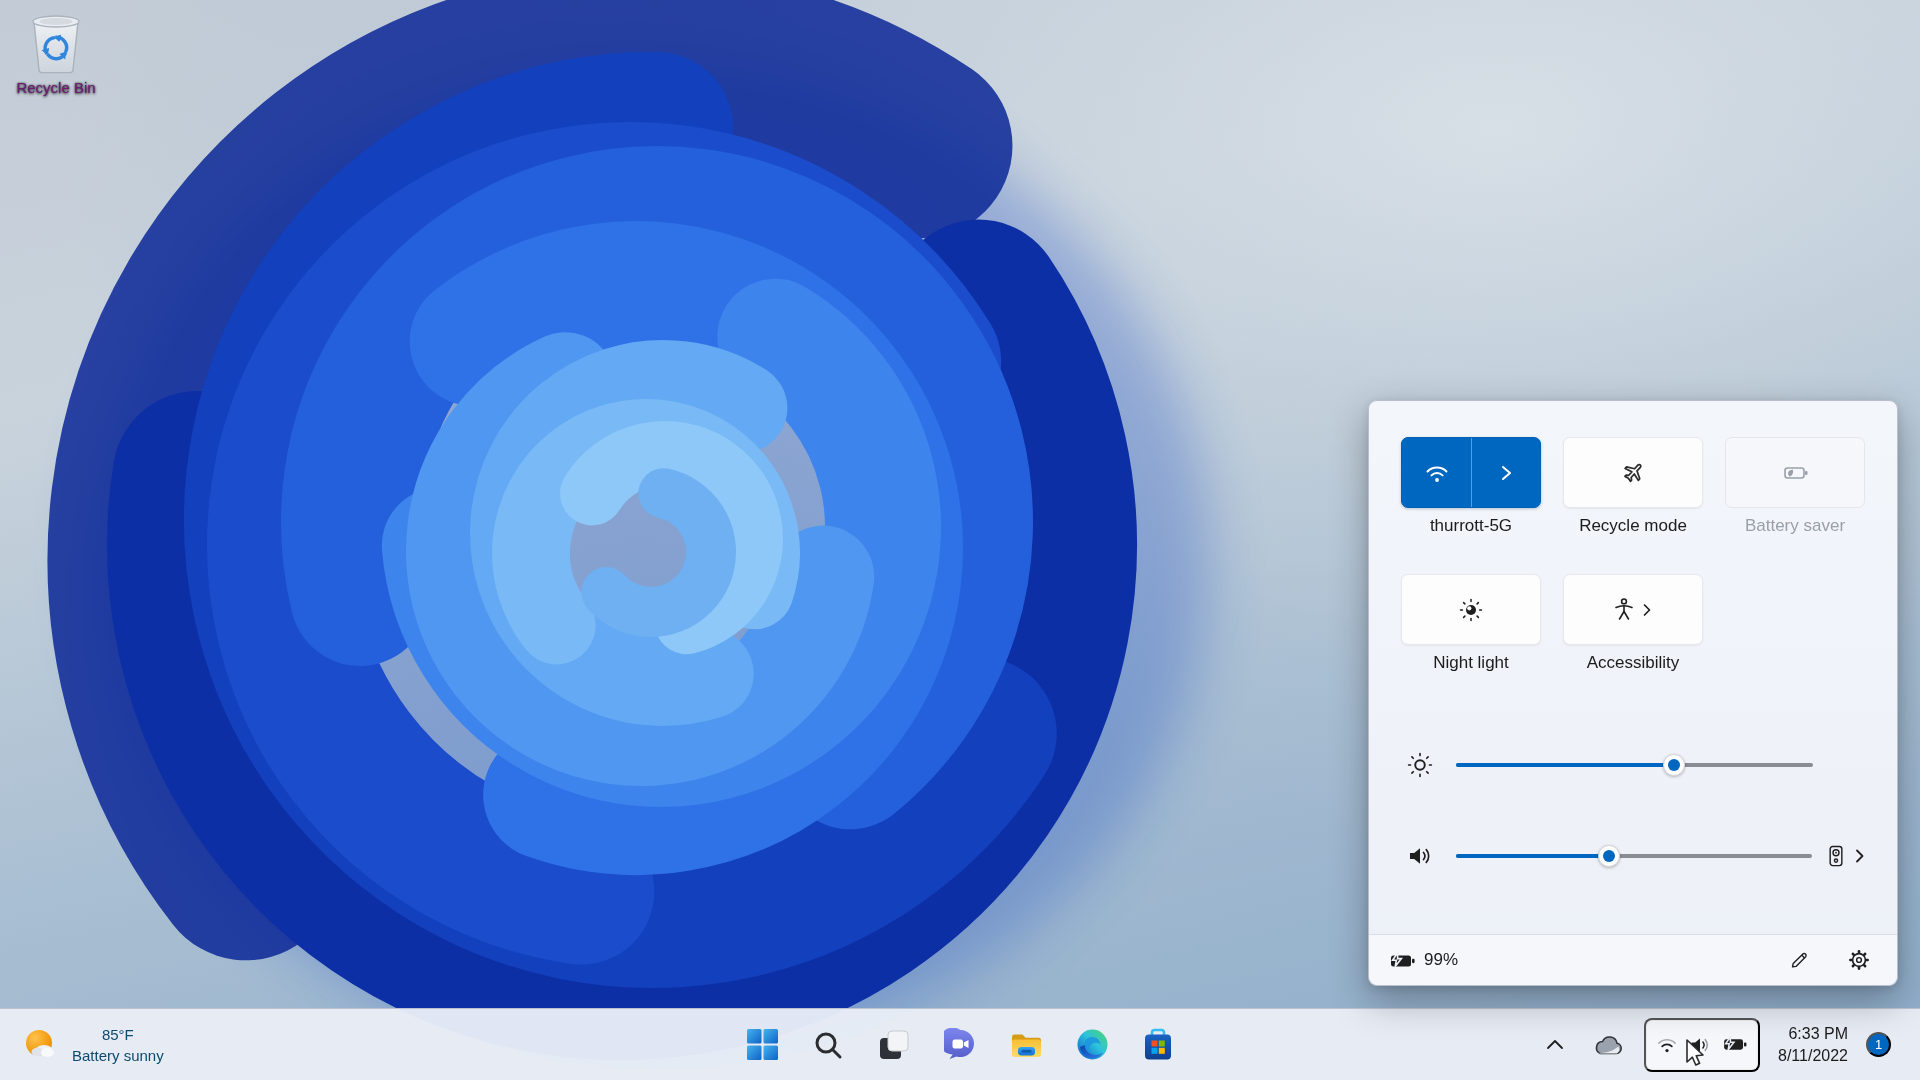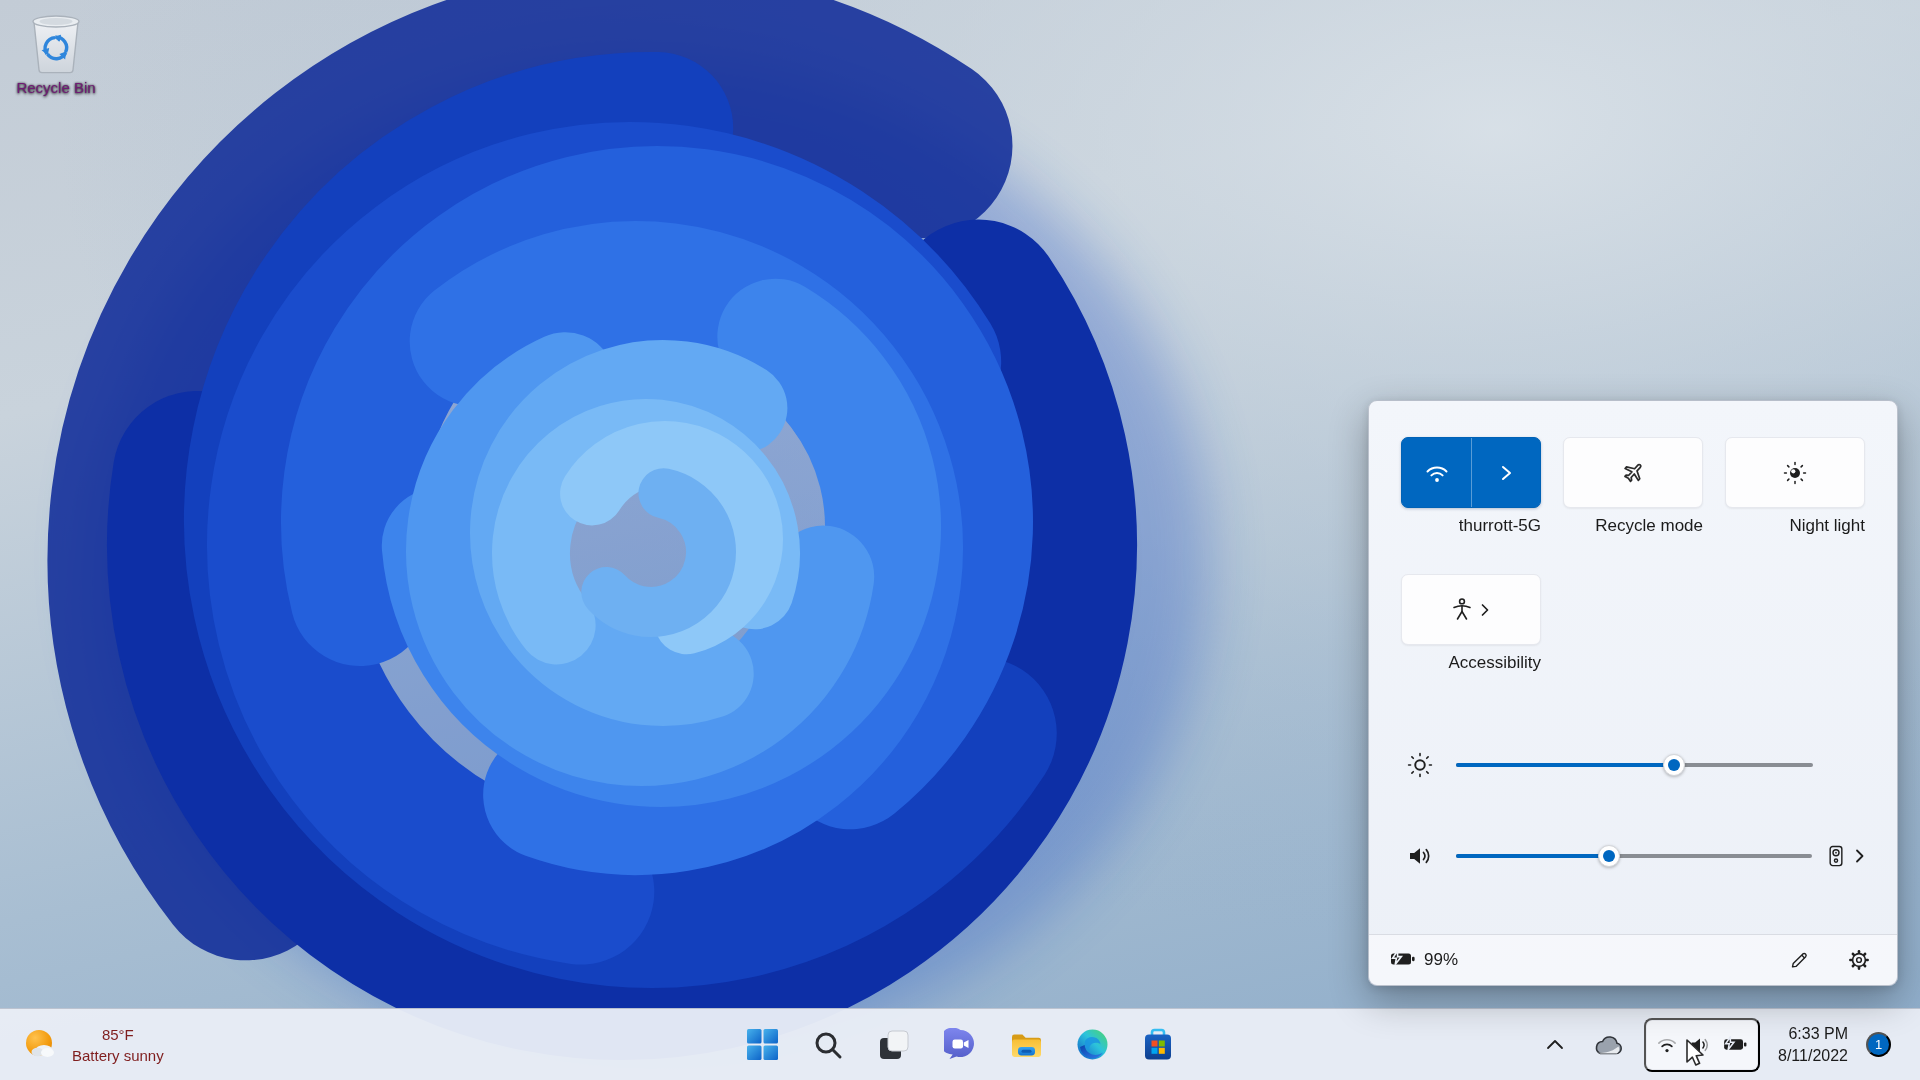--- a/index.html
+++ b/index.html
@@ -25,52 +25,52 @@
       display:grid; grid-template-columns:140px 140px 140px; column-gap:22px; row-gap:38px; }
   .qs-cell { width:140px; }
   .tile { width:140px; height:71px; border-radius:7px; display:flex; align-items:center; justify-content:center;
       border:1px solid #e6e8ee; background:#fdfdfe; box-shadow:0 1px 2px rgba(0,0,0,.06); cursor:default; }
   .tile.accent { background:#0067C0; border-color:#0062b6; color:#fff; box-shadow:0 1px 3px rgba(0,40,90,.25); }
   .tile.split { padding:0; }
   .tile.split .half { flex:1 1 50%; height:100%; display:flex; align-items:center; justify-content:center;
       background:transparent; border:none; cursor:default; }
   .tile.split .half + .half { border-left:1px solid rgba(255,255,255,.35); }
   .tile.disabled { background:rgba(250,251,253,.45); border-color:#e3e6ec; box-shadow:none; }
-  .tile-label { margin-top:8px; text-align:right; font-size:17px; color:#1b1b1b; white-space:nowrap; }
+  .tile-label { margin-top:8px; text-align:center; font-size:17px; color:#1b1b1b; white-space:nowrap; }
   .tile-label.disabled { color:#9aa0a8; }
   .acc-inner { display:flex; align-items:center; gap:8px; }
 
   .slider-row { position:absolute; left:32px; right:32px; height:44px; display:flex; align-items:center; }
   .slider-row.brightness { top:342px; }
   .slider-row.volume { top:433px; }
   .slider-icon { width:38px; display:flex; justify-content:center; }
   .track-wrap { position:relative; width:357px; height:24px; margin-left:17px; }
   .track { position:absolute; top:10px; left:0; width:100%; height:4px; border-radius:2px; background:#898d93; }
   .track-fill { position:absolute; top:10px; left:0; height:4px; border-radius:2px; background:#0067C0; }
   .thumb { position:absolute; top:1px; width:22px; height:22px; border-radius:50%; background:#fff;
       border:1px solid #d4d6da; box-shadow:0 1px 3px rgba(0,0,0,.25); }
   .thumb::after { content:""; position:absolute; left:4px; top:4px; width:12px; height:12px; border-radius:50%; background:#0067C0; }
   .vol-device { display:flex; align-items:center; gap:8px; margin-left:14px; cursor:default; }
 
   .qs-footer { position:absolute; left:0; right:0; bottom:0; height:51px;
       border-top:1px solid rgba(90,100,115,.18); border-radius:0 0 9px 9px;
       background:rgba(250,251,253,.65); display:flex; align-items:center; padding:0 20px; }
-  .battery-status { display:flex; align-items:flex-start; gap:8px; cursor:default; }
+  .battery-status { display:flex; align-items:flex-end; gap:8px; cursor:default; }
   .battery-status .pct { font-size:17px; color:#1b1b1b; }
   .footer-actions { margin-left:auto; display:flex; align-items:center; gap:24px; }
   .icon-btn { width:36px; height:34px; display:flex; align-items:center; justify-content:center;
       background:transparent; border:none; border-radius:5px; cursor:default; }
 
   
   .taskbar { position:absolute; left:0; right:0; bottom:0; height:72px; z-index:4;
       background:rgba(233,237,246,.96); border-top:1px solid rgba(110,120,140,.35);
       display:flex; align-items:center; }
   .tb-widget { position:absolute; left:6px; top:4px; bottom:4px; display:flex; align-items:center; gap:12px;
       padding:0 14px; border-radius:6px; cursor:default; }
-  .tb-widget .wx-text { line-height:21px; font-size:15px; color:#7f1d1d; }
+  .tb-widget .wx-text { line-height:21px; font-size:15px; color:#0c4a6e; }
   .tb-center { position:absolute; left:50%; transform:translateX(-50%); top:0; bottom:0;
       display:flex; align-items:center; gap:26px; }
   .tb-icon { width:40px; height:56px; display:flex; align-items:center; justify-content:center;
       border-radius:6px; background:transparent; border:none; cursor:default; }
   .tb-tray { position:absolute; right:0; top:0; bottom:0; display:flex; align-items:center; padding-right:29px;gap:8px; }
   .tray-btn { display:flex; align-items:center; justify-content:center; height:48px; border-radius:6px;
       background:transparent; border:none; cursor:default; }
   .tray-chevron { width:30px; margin-right:10px; }
   .tray-cloud { width:40px; margin-right:8px; }
   .tray-qs-group { width:116px; height:54px; border-radius:8px; background:rgba(255,255,255,.6);
@@ -171,20 +171,30 @@
       <button class="tile">
         <svg width="26" height="26" viewBox="0 0 24 24" fill="none" stroke="#2b2b2b" stroke-width="1.6" stroke-linejoin="round">
           <g transform="rotate(42 12 12)">
             <path d="M12 2 c.9 0 1.5 .7 1.5 1.6 V8.1 l6.7 3.7 v2 l-6.7 -1.9 v4.3 l1.9 1.5 v1.6 l-3.4 -.9 -3.4 .9 v-1.6 l1.9 -1.5 v-4.3 l-6.7 1.9 v-2 L10.5 8.1 V3.6 C10.5 2.7 11.1 2 12 2 z"></path>
           </g>
         </svg>
       </button>
       <div class="tile-label">Recycle mode</div>
     </div>
 
+    <div class="qs-cell">
+      <button class="tile disabled">
+        <svg width="28" height="18" viewBox="0 0 28 18" fill="none" stroke="#9aa0a8" stroke-width="1.6">
+          <rect x="4" y="4" width="19" height="10" rx="2.5"></rect>
+          <rect x="24" y="7" width="2.5" height="4" rx="1" fill="#9aa0a8" stroke="none"></rect>
+          <path d="M8.5 12.5 C5.5 9.5 7.5 5.5 12 5.8 C12.5 9.8 10.8 12.2 8.5 12.5 z" fill="#9aa0a8" stroke="none"></path>
+        </svg>
+      </button>
+      <div class="tile-label disabled">Battery saver</div>
+    </div>
 
     <div class="qs-cell">
       <button class="tile">
         <svg width="24" height="24" viewBox="0 0 24 24">
           <g stroke="#1f1f1f" stroke-width="1.5" stroke-linecap="round">
             <line x1="12" y1="1.5" x2="12" y2="3.4"></line>
               <line x1="12" y1="20.6" x2="12" y2="22.5"></line>
             <line x1="1.5" y1="12" x2="3.4" y2="12"></line>
               <line x1="20.6" y1="12" x2="22.5" y2="12"></line>
             <line x1="4.6" y1="4.6" x2="5.9" y2="5.9"></line>

